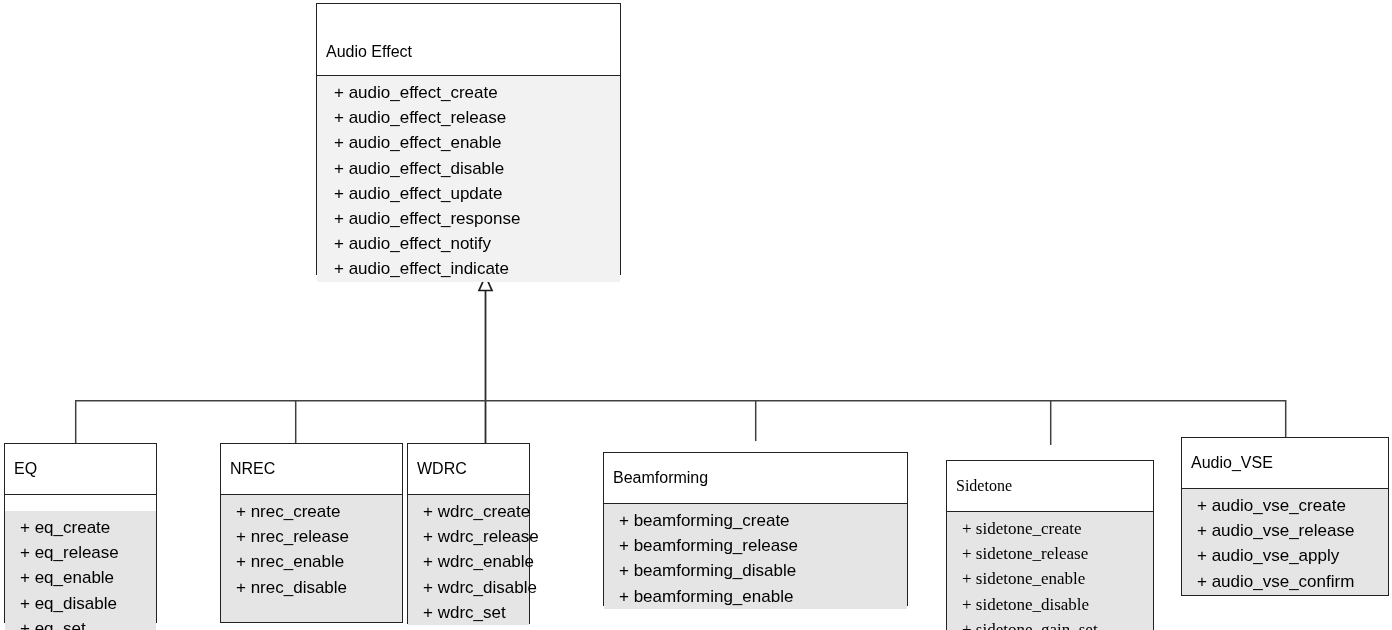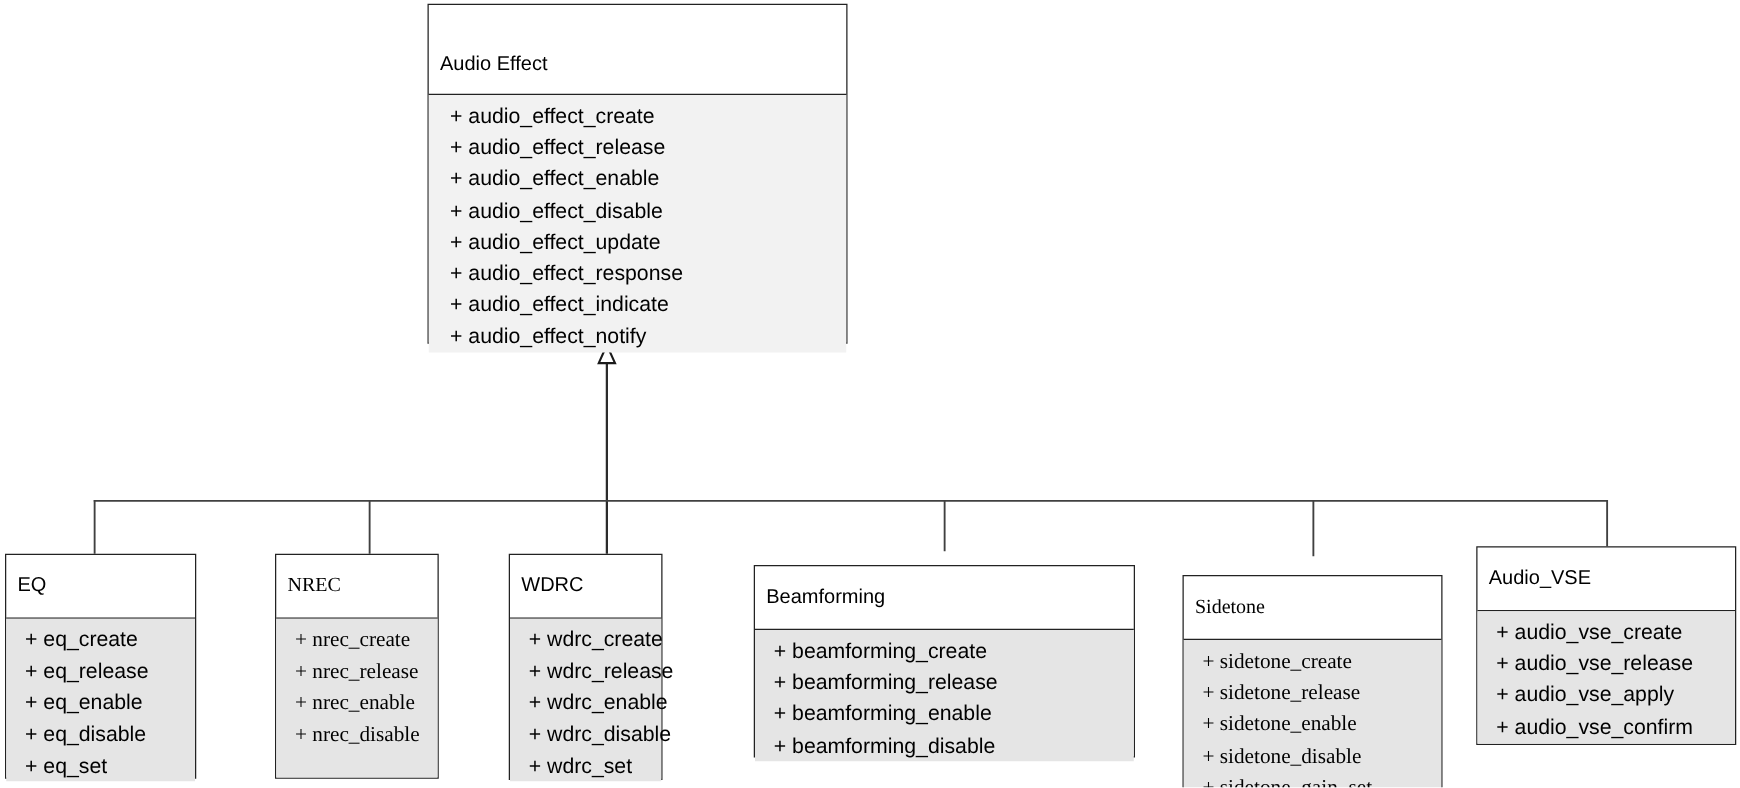--- a/index.html
+++ b/index.html
@@ -47,26 +47,26 @@
     box-sizing: border-box;
     padding: 4px 4px 0 15px;
     background: #e5e5e5;
   }
   .method {
     font-size: 17px;
     line-height: 25.2px;
     white-space: nowrap;
   }
   
-  .box-parent { left: 342px; top: 3px; width: 336px; height: 272px; }
+  .box-parent { left: 316px; top: 3px; width: 305px; height: 272px; }
   .box-parent .class-title { height: 72px; align-items: flex-end; padding-bottom: 14px; }
   .box-parent .class-methods { background: #f2f2f2; padding-left: 17px; }
   
-  .box-eq          { left: 4px;    top: 443px; width: 153px; height: 180px; }
-  .box-nrec        { left: 220px;  top: 443px; width: 131px; height: 180px; font-family: Liberation Serif, serif; }
+  .box-eq          { left: 4px;    top: 443px; width: 153px; height: 180px; gap: 16px; }
+  .box-nrec        { left: 220px;  top: 443px; width: 183px; height: 180px; }
   .box-wdrc        { left: 407px;  top: 443px; width: 123px; height: 181px; }
   .box-beamforming { left: 603px;  top: 440px; width: 305px; height: 154px; margin-top: 12px; }
   .box-sidetone    { left: 946px;  top: 460px; width: 208px; height: 181px; font-family: Liberation Serif, serif; }
   .box-audiovse    { left: 1181px; top: 437px; width: 208px; height: 159px; }
   .child .class-title { height: 51px; }
 </style>
 </head>
 <body>
 
 <div class="canvas">
@@ -88,22 +88,22 @@
 
   <div class="class-box box-parent">
     <div class="class-title">Audio Effect</div>
     <div class="class-methods">
         <div class="method">+ audio_effect_create</div>
         <div class="method">+ audio_effect_release</div>
         <div class="method">+ audio_effect_enable</div>
         <div class="method">+ audio_effect_disable</div>
         <div class="method">+ audio_effect_update</div>
         <div class="method">+ audio_effect_response</div>
+        <div class="method">+ audio_effect_notify</div>
         <div class="method">+ audio_effect_indicate</div>
-        <div class="method">+ audio_effect_notify</div>
       </div>
   </div>
 
   <div class="class-box child box-eq">
     <div class="class-title">EQ</div>
     <div class="class-methods">
         <div class="method">+ eq_create</div>
         <div class="method">+ eq_release</div>
         <div class="method">+ eq_enable</div>
         <div class="method">+ eq_disable</div>
@@ -130,22 +130,22 @@
         <div class="method">+ wdrc_disable</div>
         <div class="method">+ wdrc_set</div>
       </div>
   </div>
 
   <div class="class-box child box-beamforming">
     <div class="class-title">Beamforming</div>
     <div class="class-methods">
         <div class="method">+ beamforming_create</div>
         <div class="method">+ beamforming_release</div>
+        <div class="method">+ beamforming_disable</div>
         <div class="method">+ beamforming_enable</div>
-        <div class="method">+ beamforming_disable</div>
       </div>
   </div>
 
   <div class="class-box child box-sidetone">
     <div class="class-title">Sidetone</div>
     <div class="class-methods">
         <div class="method">+ sidetone_create</div>
         <div class="method">+ sidetone_release</div>
         <div class="method">+ sidetone_enable</div>
         <div class="method">+ sidetone_disable</div>

